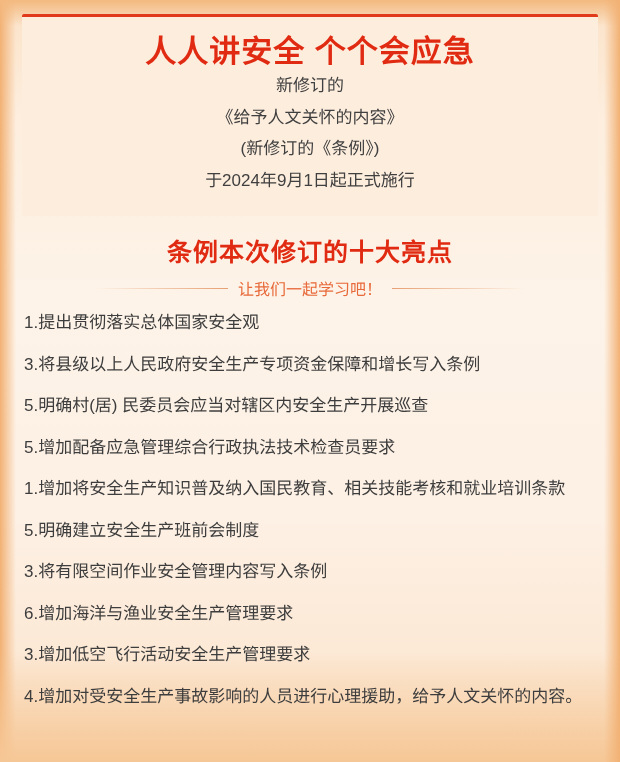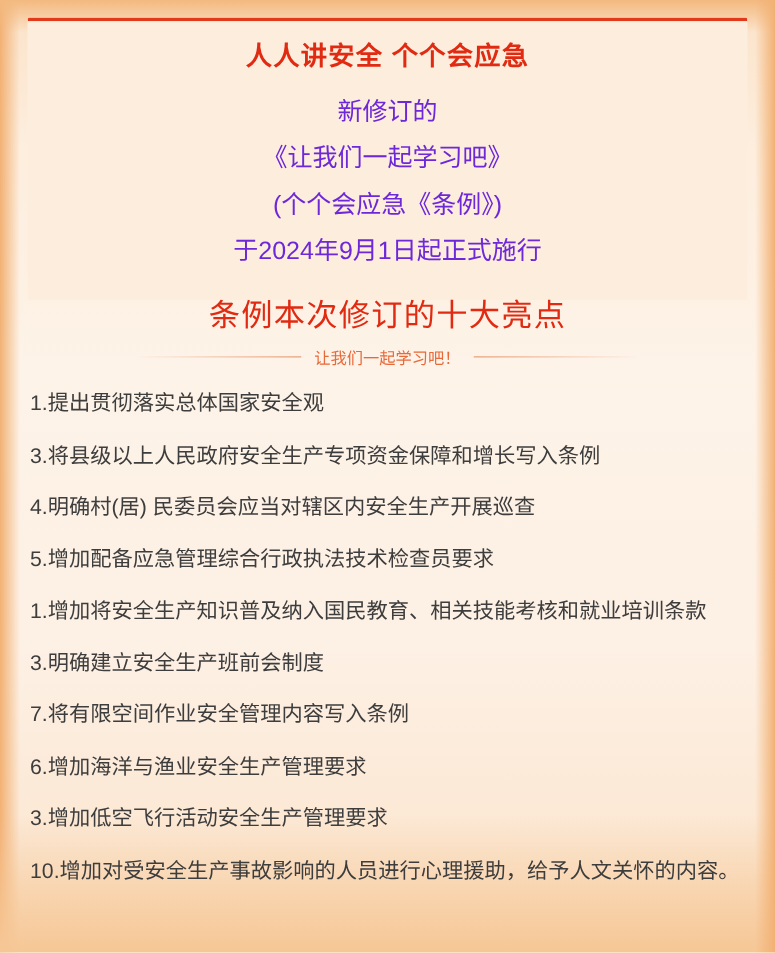--- a/index.html
+++ b/index.html
@@ -62,55 +62,54 @@
     width: 576px;
     box-sizing: border-box;
     padding: 16px 20px 20px 20px;
     background: #fdeddd;
     border-top: 3px solid #e03a1b;
     border-radius: 2px;
     text-align: center;
   }
   .header-title {
     color: #e02b12;
-    font-size: 21px;
+    font-size: 31px;
     font-weight: bold;
     letter-spacing: 1px;
     line-height: 1.2;
-    margin-bottom: 14px;
   }
   .header-line {
-    color: #6d28d9;
-    font-size: 20px;
+    color: #404040;
+    font-size: 17px;
     line-height: 1.85;
   }
 
   
   .section-title {
     position: absolute;
     left: 0; right: 0;
     top: 232px;
     text-align: center;
     color: #e02b12;
     font-size: 25px;
-    font-weight: normal;
+    font-weight: bold;
     letter-spacing: 1px;
   }
   .subtitle-row {
     position: absolute;
     left: 0; right: 0;
     top: 276px;
     display: flex;
     align-items: center;
     justify-content: center;
     gap: 10px;
   }
   .subtitle-text {
     color: #e8693a;
-    font-size: 13px;
+    font-size: 16px;
     white-space: nowrap;
   }
   .rule {
     height: 1px;
     width: 132px;
     background: linear-gradient(to right, rgba(232,105,58,0), #e8a074);
   }
   .rule.right {
     background: linear-gradient(to left, rgba(232,105,58,0), #e8a074);
   }
@@ -134,38 +133,38 @@
 </head>
 <body>
 
 <div class="poster">
   <div class="top-glow"></div>
   <div class="bottom-glow"></div>
 
   <div class="header-card">
     <div class="header-title">人人讲安全 个个会应急</div>
     <div class="header-line">新修订的</div>
-    <div class="header-line">《让我们一起学习吧》</div>
-    <div class="header-line">(个个会应急《条例》)</div>
+    <div class="header-line">《给予人文关怀的内容》</div>
+    <div class="header-line">(新修订的《条例》)</div>
     <div class="header-line">于2024年9月1日起正式施行</div>
   </div>
 
   <div class="section-title">条例本次修订的十大亮点</div>
 
   <div class="subtitle-row">
     <span class="rule"></span>
     <span class="subtitle-text">让我们一起学习吧！</span>
     <span class="rule right"></span>
   </div>
 
   <div class="list">
     <div class="list-item">1.提出贯彻落实总体国家安全观</div>
     <div class="list-item">3.将县级以上人民政府安全生产专项资金保障和增长写入条例</div>
-    <div class="list-item">4.明确村(居) 民委员会应当对辖区内安全生产开展巡查</div>
+    <div class="list-item">5.明确村(居) 民委员会应当对辖区内安全生产开展巡查</div>
     <div class="list-item">5.增加配备应急管理综合行政执法技术检查员要求</div>
     <div class="list-item">1.增加将安全生产知识普及纳入国民教育、相关技能考核和就业培训条款</div>
-    <div class="list-item">3.明确建立安全生产班前会制度</div>
-    <div class="list-item">7.将有限空间作业安全管理内容写入条例</div>
+    <div class="list-item">5.明确建立安全生产班前会制度</div>
+    <div class="list-item">3.将有限空间作业安全管理内容写入条例</div>
     <div class="list-item">6.增加海洋与渔业安全生产管理要求</div>
     <div class="list-item">3.增加低空飞行活动安全生产管理要求</div>
-    <div class="list-item">10.增加对受安全生产事故影响的人员进行心理援助，给予人文关怀的内容。</div>
+    <div class="list-item">4.增加对受安全生产事故影响的人员进行心理援助，给予人文关怀的内容。</div>
   </div>
 </div>
 
 </body></html>

